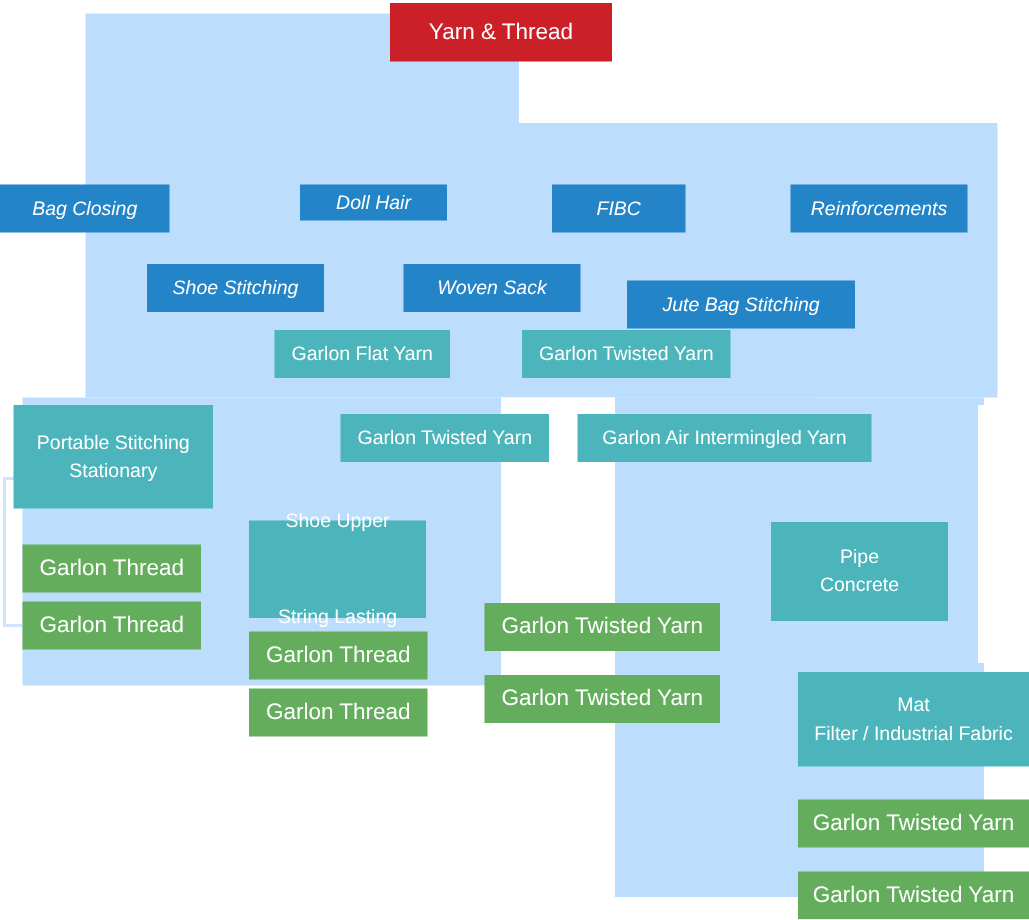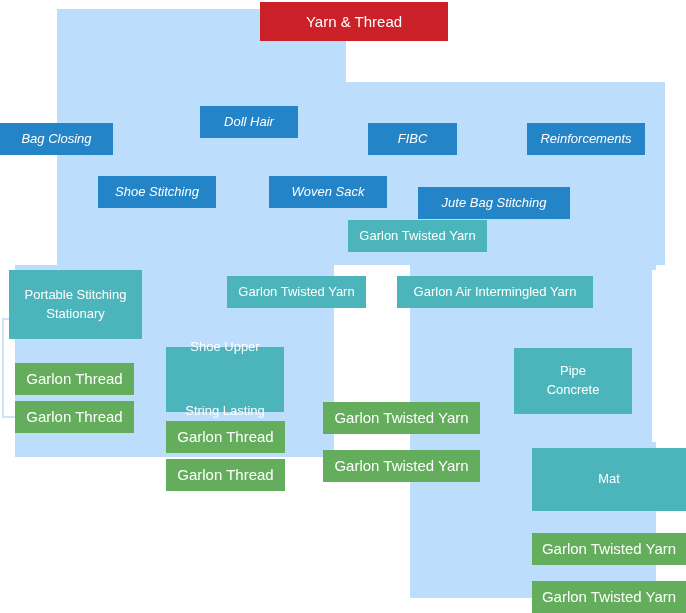--- a/index.html
+++ b/index.html
@@ -57,55 +57,58 @@
 <div class="band" style="left: 57px; top: 9px; width: 289px; height: 74px; background: rgb(188, 221, 251);"></div>
     <div class="band" style="left: 54px; top: 82px; width: 614px; height: 183px; background: rgb(188, 221, 251);"></div>
     <div class="band" style="left: 15px; top: 265px; width: 319px; height: 192px; background: rgb(188, 221, 251);"></div>
     <div class="band" style="left: 410px; top: 265px; width: 246px; height: 333px; background: rgb(188, 221, 251);"></div>
     <div class="band" style="left: 410px; top: 265px; width: 134px; height: 333px; background: rgb(188, 221, 251);"></div>
     <div class="sep" style="left: 54px; top: 82px; width: 3px; height: 183px; background: rgb(255, 255, 255);"></div>
     <div class="sep" style="left: 665px; top: 82px; width: 3px; height: 183px; background: rgb(255, 255, 255);"></div>
     <div class="sep" style="left: 334px; top: 265px; width: 76px; height: 70px; background: rgb(255, 255, 255);"></div>
     <div class="sep" style="left: 652px; top: 270px; width: 4px; height: 172px; background: rgb(255, 255, 255);"></div>
     <div class="bracket" style="left: 2px; top: 318px; width: 14px; height: 96px;"></div>
-    <div class="node root" style="left: 260px; top: 2px; width: 188px; height: 39px; background: rgb(203, 32, 39);">
+    <div class="node root" style="left: 260px; top: 2px; width: 148px; height: 39px; background: rgb(203, 32, 39);">
       <span class="ln">Yarn &amp; Thread</span>
     </div>
     <div class="node blue" style="left: 0px; top: 123px; width: 113px; height: 32px; background: rgb(35, 132, 199);">
       <span class="ln">Bag Closing</span>
     </div>
-    <div class="node blue" style="left: 200px; top: 106px; width: 98px; height: 32px; background: rgb(35, 132, 199);">
+    <div class="node blue" style="left: 200px; top: 123px; width: 98px; height: 24px; background: rgb(35, 132, 199);">
       <span class="ln">Doll Hair</span>
     </div>
     <div class="node blue" style="left: 368px; top: 123px; width: 89px; height: 32px; background: rgb(35, 132, 199);">
       <span class="ln">FIBC</span>
     </div>
     <div class="node blue" style="left: 527px; top: 123px; width: 118px; height: 32px; background: rgb(35, 132, 199);">
       <span class="ln">Reinforcements</span>
     </div>
     <div class="node blue" style="left: 269px; top: 176px; width: 118px; height: 32px; background: rgb(35, 132, 199);">
       <span class="ln">Woven Sack</span>
     </div>
     <div class="node blue" style="left: 98px; top: 176px; width: 118px; height: 32px; background: rgb(35, 132, 199);">
       <span class="ln">Shoe Stitching</span>
     </div>
     <div class="node blue" style="left: 418px; top: 187px; width: 152px; height: 32px; background: rgb(35, 132, 199);">
       <span class="ln">Jute Bag Stitching</span>
     </div>
+    <div class="node teal" style="left: 183px; top: 220px; width: 117px; height: 32px; background: rgb(76, 181, 187);">
+      <span class="ln">Garlon Flat Yarn</span>
+    </div>
     <div class="node teal" style="left: 348px; top: 220px; width: 139px; height: 32px; background: rgb(76, 181, 187);">
       <span class="ln">Garlon Twisted Yarn</span>
     </div>
     <div class="node teal" style="left: 9px; top: 270px; width: 133px; height: 69px; background: rgb(76, 181, 187); text-align: right;">
       <span class="ln">Portable Stitching</span>
       <span class="ln">Stationary</span>
     </div>
     <div class="node teal" style="left: 227px; top: 276px; width: 139px; height: 32px; background: rgb(76, 181, 187);">
       <span class="ln">Garlon Twisted Yarn</span>
     </div>
-    <div class="node teal" style="left: 385px; top: 276px; width: 196px; height: 32px; background: rgb(76, 181, 187); margin-left: 12px;">
+    <div class="node teal" style="left: 385px; top: 276px; width: 196px; height: 32px; background: rgb(76, 181, 187);">
       <span class="ln">Garlon Air Intermingled Yarn</span>
     </div>
     <div class="node green" style="left: 15px; top: 363px; width: 119px; height: 32px; background: rgb(99, 173, 92);">
       <span class="ln">Garlon Thread</span>
     </div>
     <div class="node green" style="left: 15px; top: 401px; width: 119px; height: 32px; background: rgb(99, 173, 92);">
       <span class="ln">Garlon Thread</span>
     </div>
     <div class="node teal" style="left: 166px; top: 347px; width: 118px; height: 65px; background: rgb(76, 181, 187); gap: 45px;">
       <span class="ln">Shoe Upper</span>
@@ -122,20 +125,21 @@
     </div>
     <div class="node green" style="left: 323px; top: 450px; width: 157px; height: 32px; background: rgb(99, 173, 92);">
       <span class="ln">Garlon Twisted Yarn</span>
     </div>
     <div class="node teal" style="left: 514px; top: 348px; width: 118px; height: 66px; background: rgb(76, 181, 187);">
       <span class="ln">Pipe</span>
       <span class="ln">Concrete</span>
     </div>
     <div class="node teal" style="left: 532px; top: 448px; width: 154px; height: 63px; background: rgb(76, 181, 187);">
       <span class="ln">Mat</span>
+      <span class="ln">Filter / Industrial Fabric</span>
     </div>
     <div class="node green" style="left: 532px; top: 533px; width: 154px; height: 32px; background: rgb(99, 173, 92);">
       <span class="ln">Garlon Twisted Yarn</span>
     </div>
     <div class="node green" style="left: 532px; top: 581px; width: 154px; height: 32px; background: rgb(99, 173, 92);">
       <span class="ln">Garlon Twisted Yarn</span>
     </div>
   </div>
 
 </body></html>

